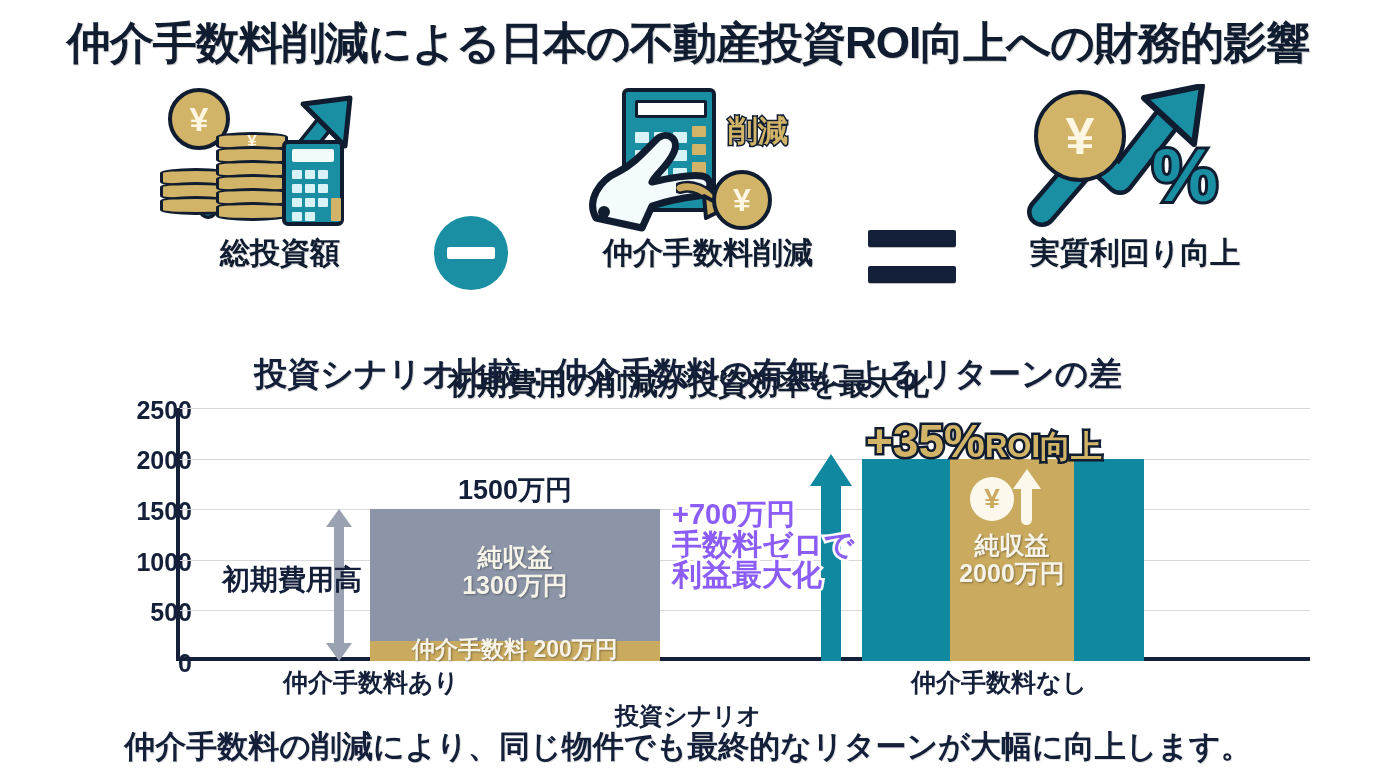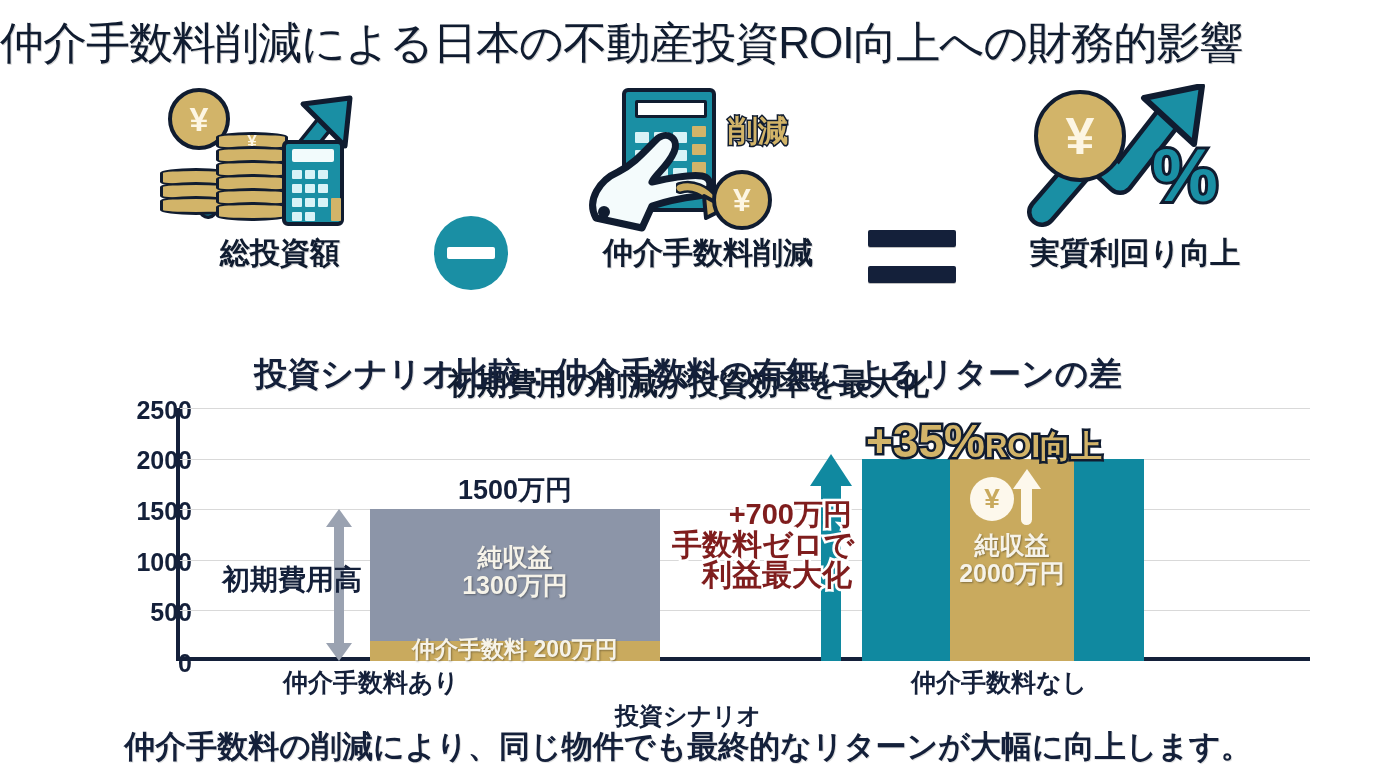--- a/index.html
+++ b/index.html
@@ -7,22 +7,22 @@
     width: 1376px; height: 768px;
     background: #ffffff;
     font-family: "Liberation Sans", "DejaVu Sans", sans-serif;
     overflow: hidden;
   }
   #stage { position: relative; width: 1376px; height: 768px; background: #fff; }
 
   
   .main-title {
     position: absolute; top: 14px; left: 0; width: 1376px;
-    text-align: left;
-    font-size: 44px; font-weight: 400; letter-spacing: -1px;
+    text-align: center;
+    font-size: 44px; font-weight: 700; letter-spacing: -1px;
     color: #101c30;
     text-shadow: 1px 1px 0 rgba(0,0,0,.18);
     white-space: nowrap;
   }
 
   
   .icon-row { position: absolute; top: 84px; left: 0; width: 1376px; height: 220px; }
   .icon-block { position: absolute; text-align: center; }
   .icon-art { position: relative; height: 145px; }
   .icon-label {
@@ -127,22 +127,22 @@
 
   .uparrow { position: absolute; }
   .uparrow .shaft { position: absolute; left: 11px; width: 20px; background: #1089a0; }
   .uparrow .head {
     position: absolute; top: 0; left: 0; width: 0; height: 0;
     border-left: 21px solid transparent; border-right: 21px solid transparent;
     border-bottom: 32px solid #1089a0;
   }
 
   .gain-note {
-    position: absolute; text-align: right; line-height: 1.02;
-    font-weight: 700; color: #7f1d1d;
+    position: absolute; text-align: left; line-height: 1.02;
+    font-weight: 700; color: #8b5cf6;
     -webkit-text-stroke: 5px #ffffff; paint-order: stroke fill;
     white-space: nowrap;
   }
   .gain-note .l1 { font-size: 29px; display: block; }
   .gain-note .l2, .gain-note .l3 { font-size: 30px; display: block; }
 
   .roi-badge {
     position: absolute; white-space: nowrap; font-weight: 700;
     color: #d2b469; -webkit-text-stroke: 5px #101c30; paint-order: stroke fill;
   }

